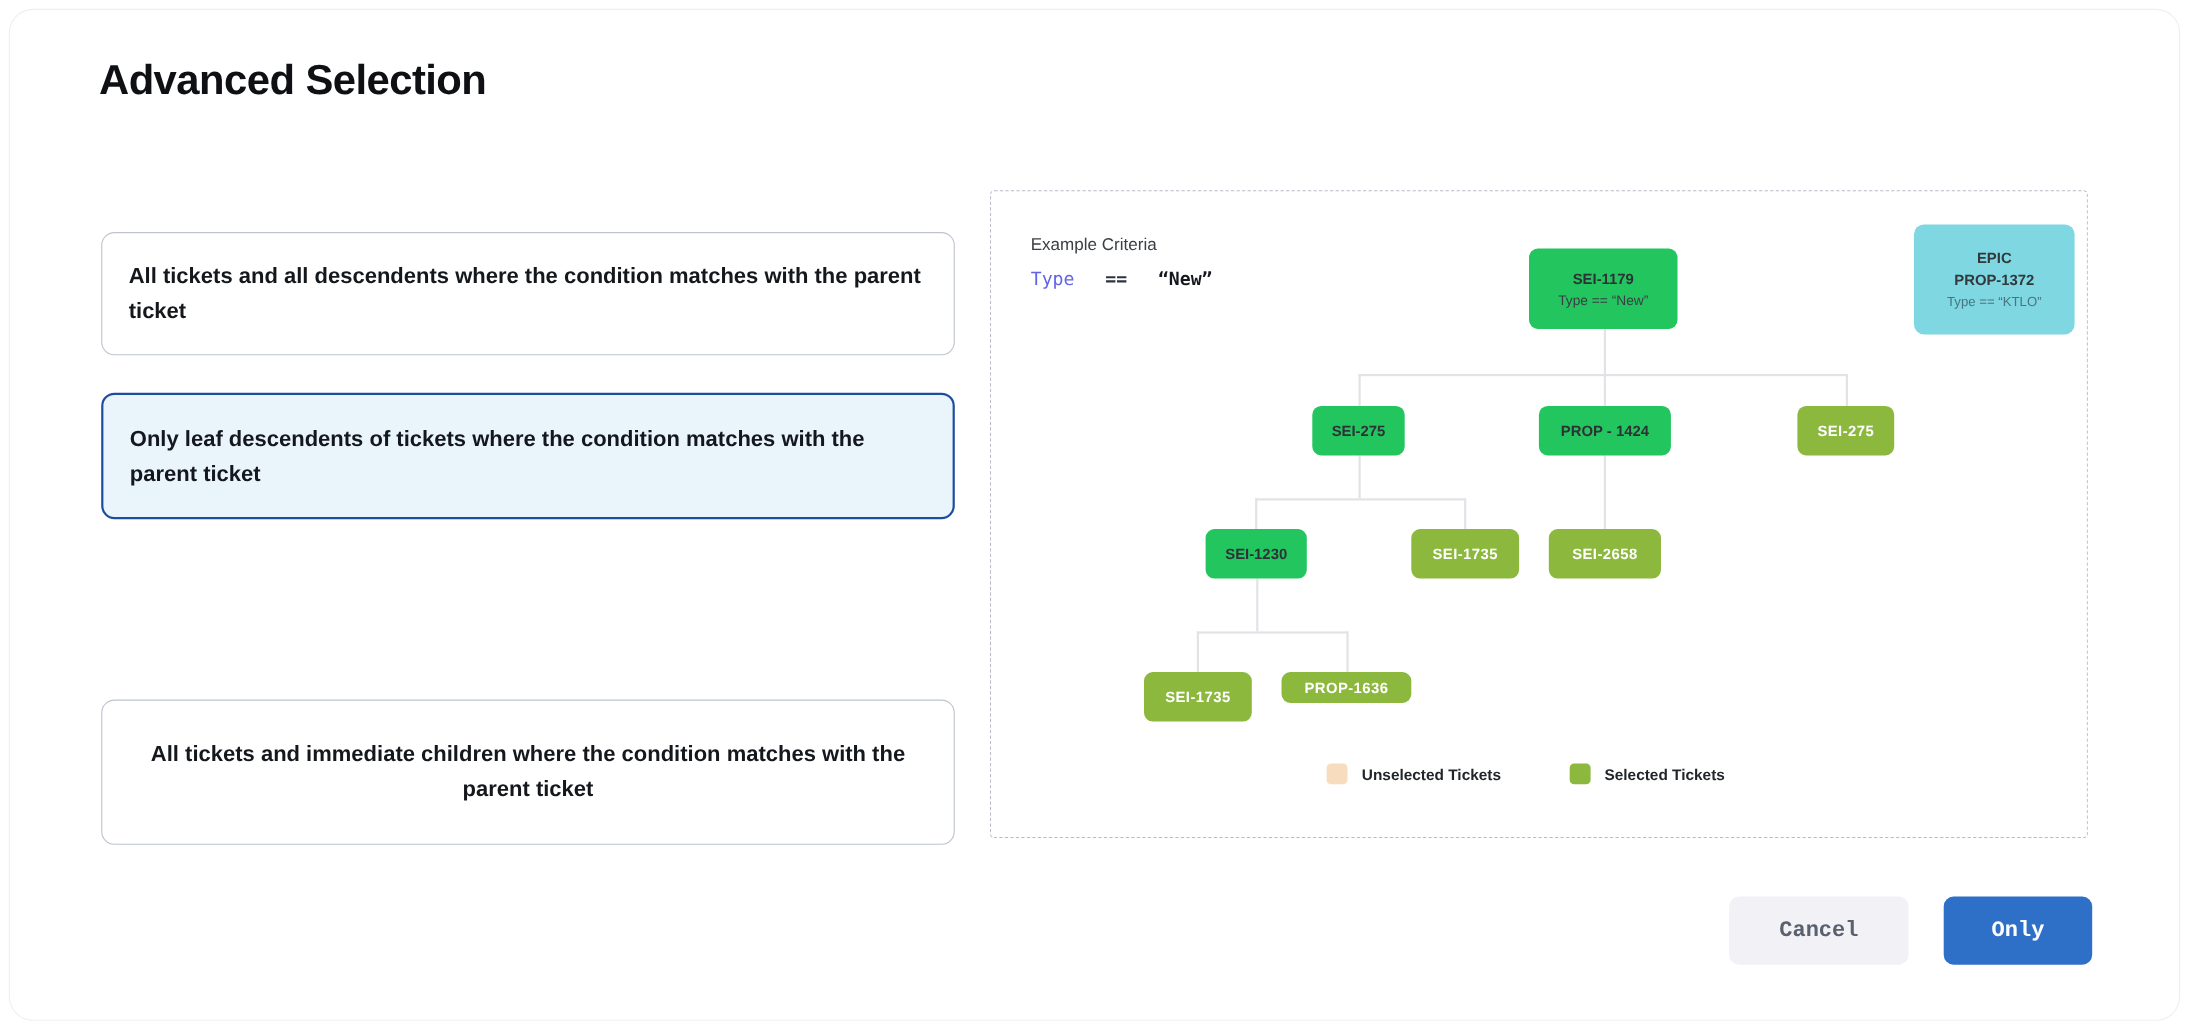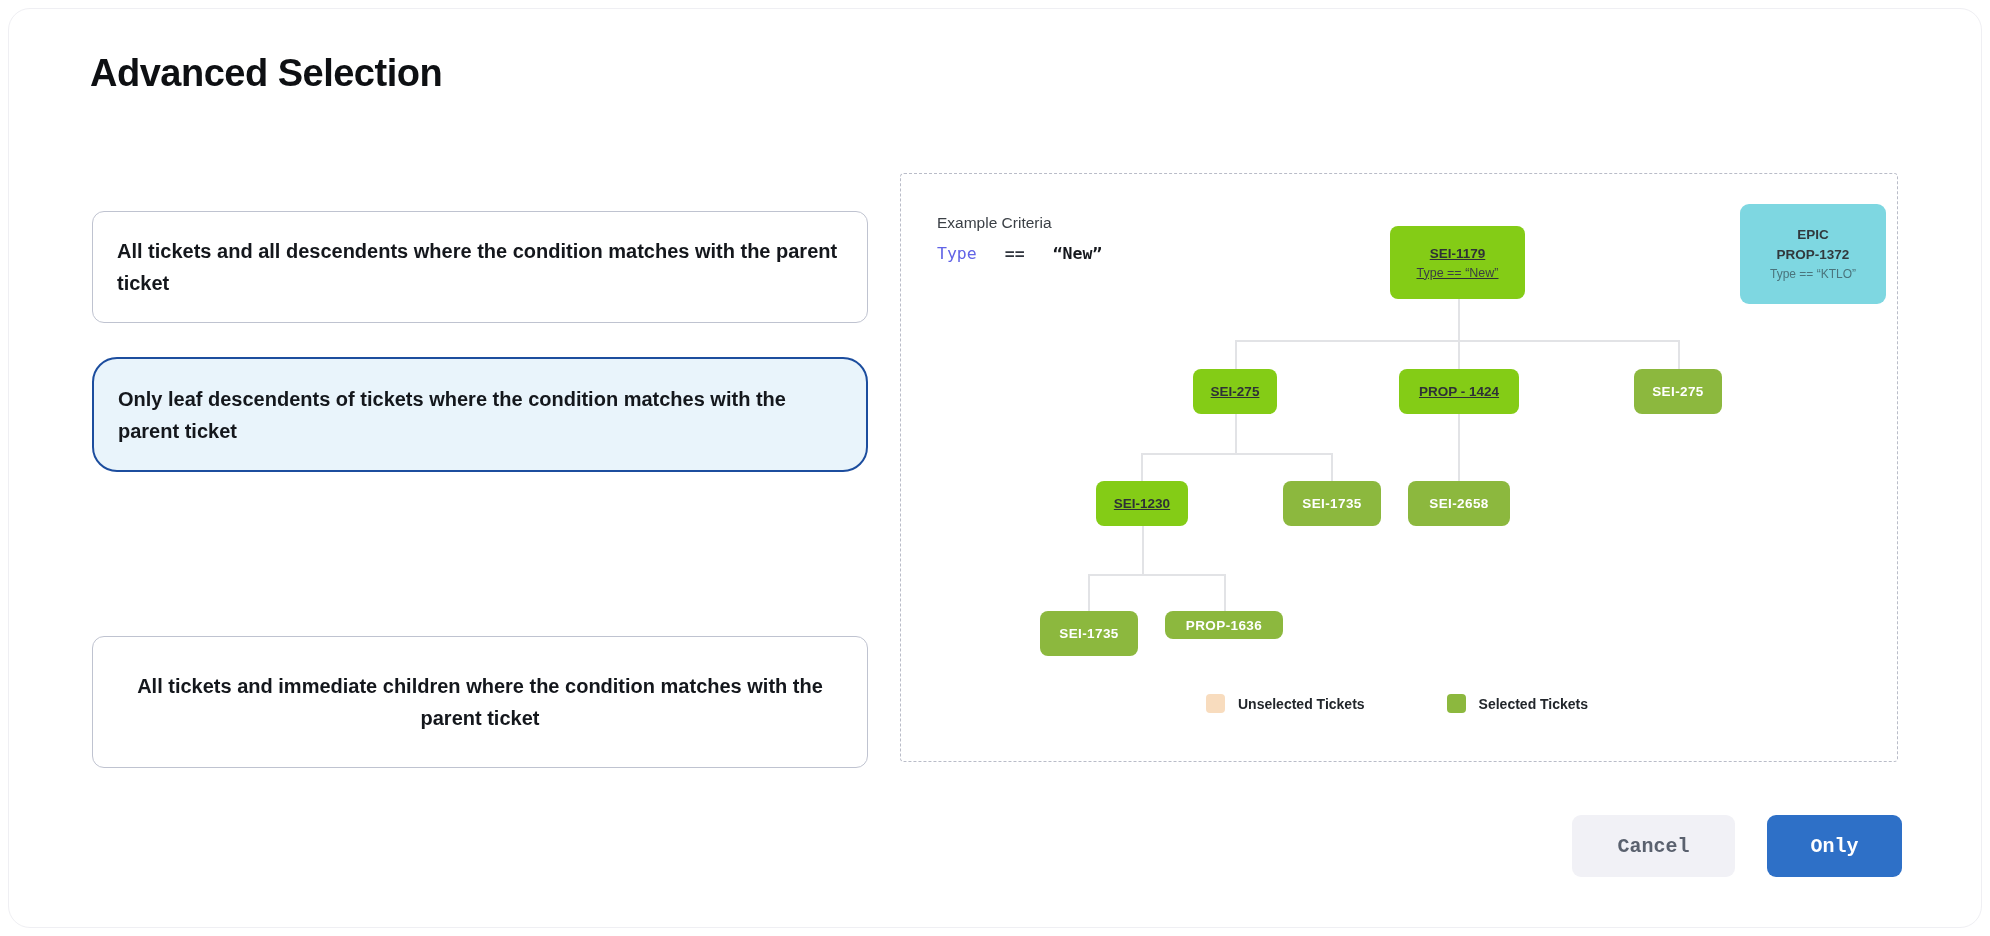--- a/index.html
+++ b/index.html
@@ -11,21 +11,21 @@
   .page-title { position:absolute; left:90px; top:52px; font-size:38px; font-weight:700;
                 color:#0e1013; letter-spacing:-0.5px; }
 
   
   .option-card { position:absolute; left:92px; width:776px; background:#fff;
                  border:1.5px solid #bfc3d0; border-radius:12px; display:flex; align-items:center;
                  padding:0 24px; font-size:20px; font-weight:600; color:#14171c; line-height:32px;
                  cursor:pointer; }
   .option-card.selected { background:#e9f4fb; border:2.5px solid #1c4d9e; }
   .opt-0 { top:211px; height:112px; }
-  .opt-1 { top:357px; height:115px;border-radius:25px; }
+  .opt-1 { top:357px; height:115px; }
   .opt-2 { top:513px; height:66px; }
   .opt-3 { top:636px; height:132px;text-align:center; }
 
   
   .example-panel { position:absolute; left:900px; top:173px; width:998px; height:589px;
                    border:1.5px dashed #b9bcc8; border-radius:4px; }
   .example-heading { position:absolute; left:36px; top:40px; font-size:15.5px; color:#3b4046; }
   .criteria-line { position:absolute; left:36px; top:70px; font-family:"DejaVu Sans Mono", monospace;
                    font-size:16.5px; display:flex; gap:28px; align-items:baseline; }
   .criteria-field { color:#6163e6; }
@@ -35,21 +35,21 @@
   
   .epic-card { position:absolute; left:839px; top:30px; width:146px; height:100px;
                background:#7ed7e1; border-radius:9px; display:flex; flex-direction:column;
                align-items:center; justify-content:center; gap:5px; }
   .epic-card .ln { font-size:13.5px; font-weight:700; color:#31393d; }
   .epic-card .sub { font-size:12px; font-weight:400; color:#4a747c; }
 
   
   .node { position:absolute; border-radius:8px; display:flex; align-items:center;
           justify-content:center; font-size:13.5px; font-weight:700; }
-  .node.peach { background:#84cc16; color:#2e3136;text-decoration:underline; }
+  .node.peach { background:#22c55e; color:#2e3136; }
   .node.green { background:#8cb83e; color:#fff; letter-spacing:0.4px; }
   .node.root  { flex-direction:column; gap:5px; }
   .node.root .sub { font-weight:400; font-size:12.5px; color:#3a3e44; letter-spacing:0; }
 
   .n-root { left:489px; top:52px;  width:135px; height:73px; }
   .n-1    { left:292px; top:195px; width:84px;  height:45px; }
   .n-2    { left:498px; top:195px; width:120px; height:45px; }
   .n-3    { left:733px; top:195px; width:88px;  height:45px; }
   .n-4    { left:195px; top:307px; width:92px;  height:45px; }
   .n-5    { left:382px; top:307px; width:98px;  height:45px; }
@@ -69,21 +69,21 @@
   .l-h2    { left:240px; top:279px; width:191px; }
   .l-v4a   { left:240px; top:279px; height:28px; }
   .l-v4b   { left:430px; top:279px; height:28px; }
   .l-v5    { left:557px; top:240px; height:67px; }
   .l-v6    { left:241px; top:352px; height:48px; }
   .l-h3    { left:187px; top:400px; width:137px; }
   .l-v7a   { left:187px; top:400px; height:37px; }
   .l-v7b   { left:323px; top:400px; height:37px; }
 
   
-  .legend { position:absolute; left:305px; top:520px; display:flex; gap:82px; align-items:center;justify-content:center; }
+  .legend { position:absolute; left:305px; top:520px; display:flex; gap:62px; align-items:center;justify-content:center; }
   .legend-item { display:flex; align-items:center; gap:13px; }
   .swatch { width:19px; height:19px; border-radius:4px; }
   .swatch.peach { background:#f8dcbe; }
   .swatch.green { background:#8cb83e; }
   .legend-label { font-size:14px; font-weight:700; color:#22262b; }
 
   
   .btn { position:absolute; top:815px; height:62px; border:none; border-radius:9px;
          font-family:Liberation Mono, monospace; font-size:20px; font-weight:700; cursor:pointer; }
   .btn-cancel { left:1572px; width:163px; background:#f1f1f6; color:#5a616e; }

